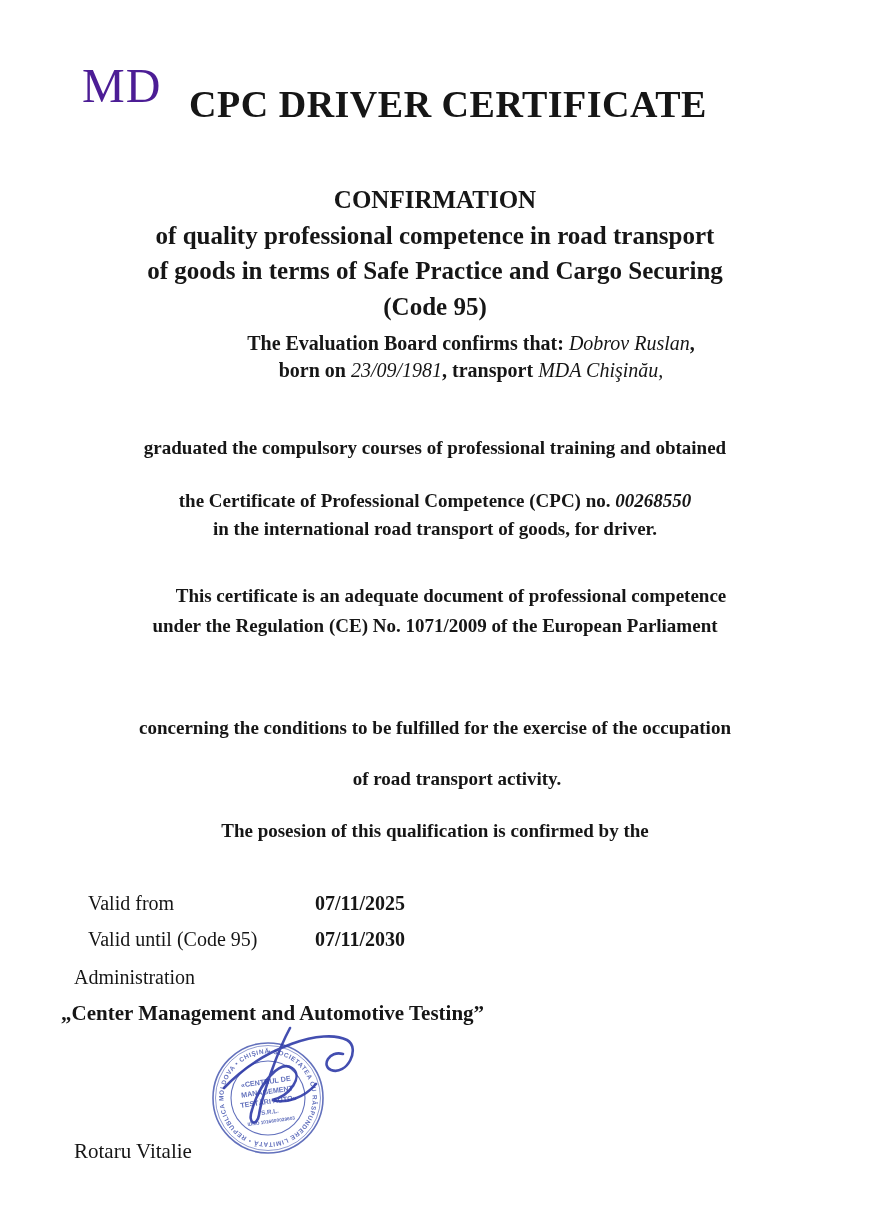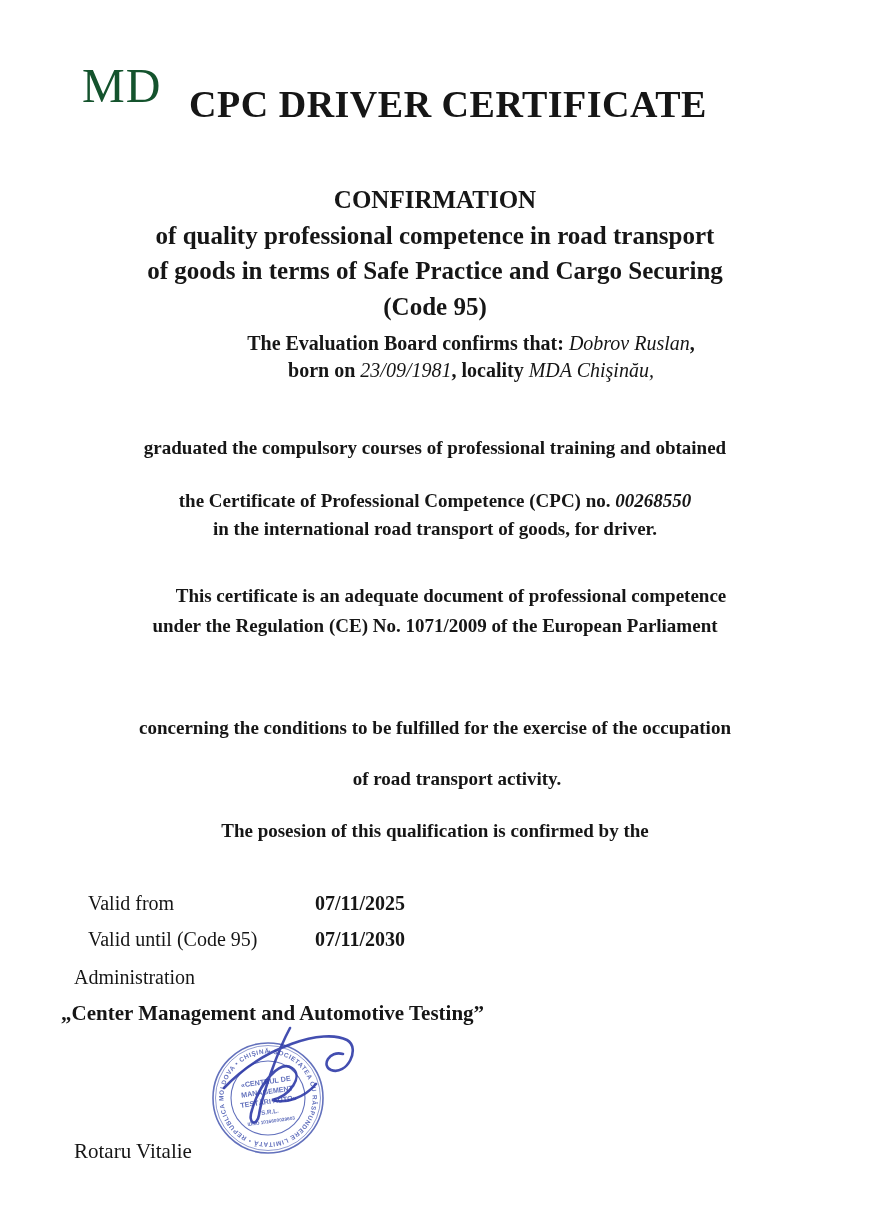--- a/index.html
+++ b/index.html
@@ -8,21 +8,21 @@
     width:870px;height:1230px;
     background:#ffffff;
     font-family:"Liberation Serif", serif;
     color:#161616;
     overflow:hidden;
   }
   .abs{position:absolute;}
   .centered{left:0;width:870px;text-align:center;}
   .watermark{
     left:82px;top:58px;
-    font-size:48px;color:#14532d;
+    font-size:48px;color:#4c1d95;
     letter-spacing:1px;
   }
   .title{
     top:82px;
     font-size:38px;font-weight:bold;
     letter-spacing:0.5px;
     padding-left:26px;box-sizing:border-box;
   }
   .heading{
     top:182px;
@@ -76,21 +76,21 @@
 
   <div class="abs centered heading">
     <div>CONFIRMATION</div>
     <div>of quality professional competence in road transport</div>
     <div>of goods in terms of Safe Practice and Cargo Securing</div>
     <div>(Code 95)</div>
   </div>
 
   <div class="abs centered holder">
     <div><span>The Evaluation Board confirms that: </span><span class="it">Dobrov Ruslan</span><span>,</span></div>
-    <div><span>born on </span><span class="it">23/09/1981</span><span>, locality </span><span class="it">MDA Chişinău,</span></div>
+    <div><span>born on </span><span class="it">23/09/1981</span><span>, transport </span><span class="it">MDA Chişinău,</span></div>
   </div>
 
   <div class="abs centered bodyline" style="top:437px;">graduated the compulsory courses of professional training and obtained</div>
 
   <div class="abs centered cpcblock">
     <div><span>the Certificate of Professional Competence (CPC) no. </span><span class="it">00268550</span></div>
     <div>in the international road transport of goods, for driver.</div>
   </div>
 
   <div class="abs centered bodyline" style="top:585px;padding-left:16px;">This certificate is an adequate document of professional competence</div>

